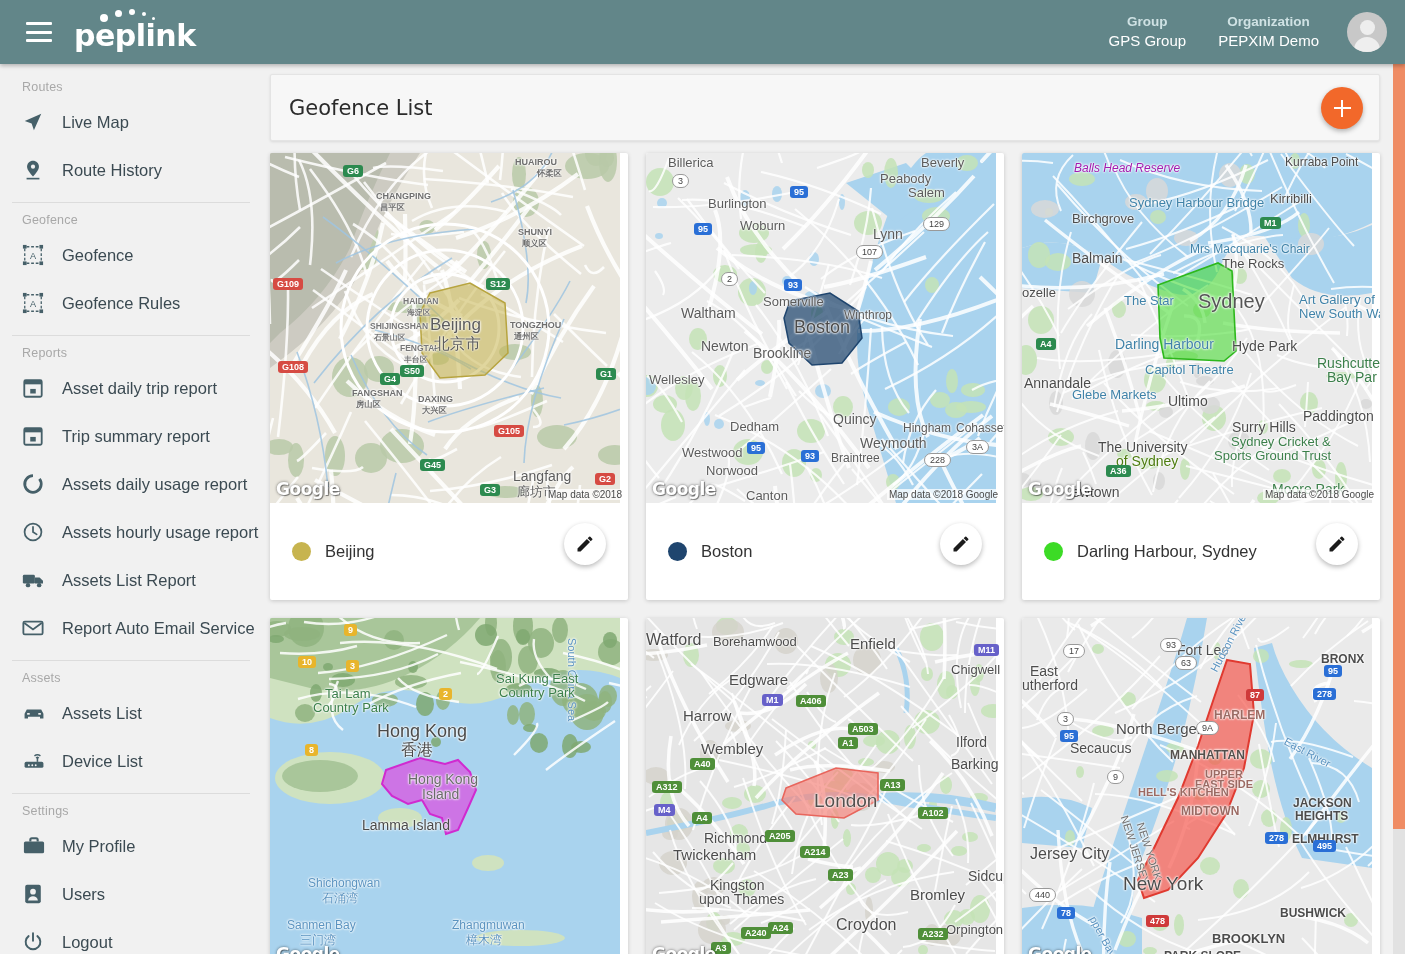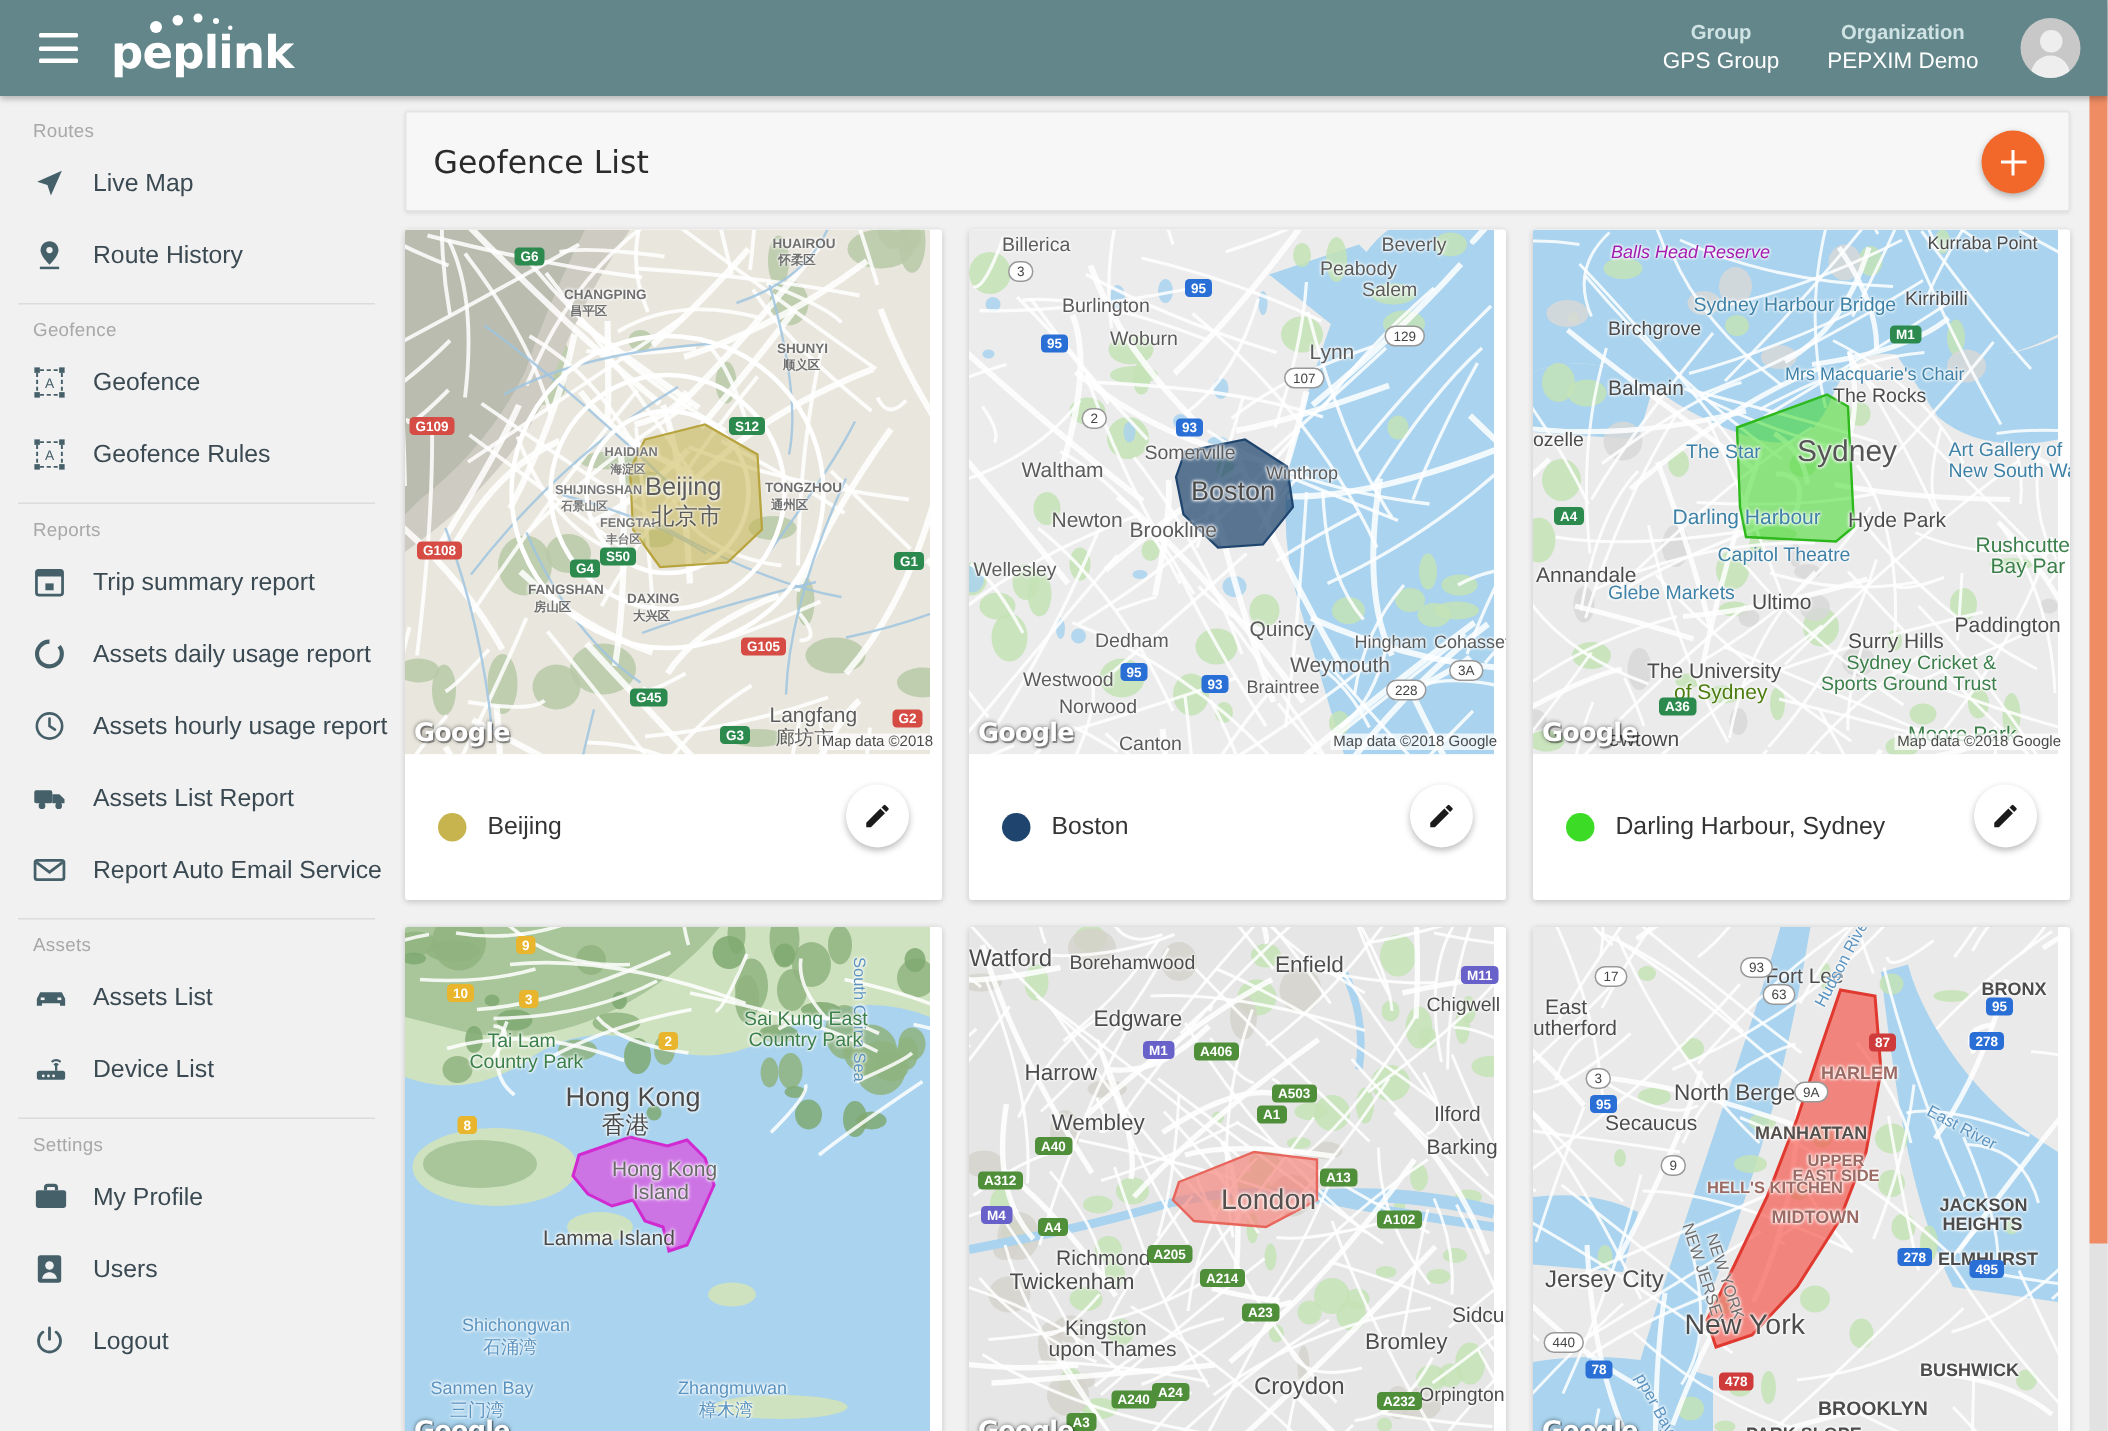--- a/index.html
+++ b/index.html
@@ -309,20 +309,30 @@
           <rect x="1" y="19" width="4" height="4" fill="#466069"></rect>
           <rect x="19" y="19" width="4" height="4" fill="#466069"></rect>
           <path d="M5 3h14M5 21h14M3 5v14M21 5v14" stroke="#466069" stroke-width="1.4" stroke-dasharray="3 2"></path>
           <text x="12" y="16" font-size="10" font-family="Liberation Sans" text-anchor="middle" fill="#466069">A</text>
         </svg>
       </span>
       <span class="txt">Geofence Rules</span>
     </div>
     <div class="side-div"></div>
     <div class="side-section-label">Reports</div>
+    <div class="side-item">
+      <span class="ico">
+        <svg width="22" height="22" viewBox="0 0 24 24">
+          <rect x="2.5" y="3.5" width="19" height="18" rx="1.6" fill="none" stroke="#466069" stroke-width="2"></rect>
+          <rect x="2.5" y="3.5" width="19" height="4.5" fill="#466069"></rect>
+          <rect x="9" y="13" width="6" height="5" fill="#466069"></rect>
+        </svg>
+      </span>
+      <span class="txt">Asset daily trip report</span>
+    </div>
     <div class="side-item">
       <span class="ico">
         <svg width="22" height="22" viewBox="0 0 24 24">
           <rect x="2.5" y="3.5" width="19" height="18" rx="1.6" fill="none" stroke="#466069" stroke-width="2"></rect>
           <rect x="2.5" y="3.5" width="19" height="4.5" fill="#466069"></rect>
           <rect x="9" y="13" width="6" height="5" fill="#466069"></rect>
         </svg>
       </span>
       <span class="txt">Trip summary report</span>
     </div>
@@ -560,21 +570,21 @@
               <path d="M256 150 Q264 111 243 37" stroke="#9fc4e0" stroke-width="1.6" fill="none" opacity=".85"></path>
               <path d="M105 177 Q165 193 201 216" stroke="#9fc4e0" stroke-width="1.6" fill="none" opacity=".85"></path>
       <circle cx="175" cy="175" r="54" fill="none" stroke="#ffffff" stroke-width="3"></circle>
       <circle cx="175" cy="175" r="78" fill="none" stroke="#ffffff" stroke-width="3"></circle>
       <circle cx="175" cy="175" r="104" fill="none" stroke="#ffffff" stroke-width="3"></circle>
     </svg></div>
           <div class="poly" style="left: 0px; top: 0px; width: 350px; height: 350px;"><svg width="350" height="350" viewBox="0 0 350 350">
               <polygon points="160,140 200,130 235,150 238,200 215,222 170,225 152,200 150,160" fill="#c7b44f" fill-opacity=".55" stroke="#b7a43f" stroke-width="1.5"></polygon>
             </svg></div>
           <div class="mlabel" style="left: 245px; top: 4px; font-size: 9px; color: rgb(111, 111, 111); font-weight: 700; text-shadow: rgb(255, 255, 255) 0px 0px 2px, rgb(255, 255, 255) 0px 0px 2px, rgb(255, 255, 255) 0px 0px 3px;">HUAIROU</div>
-          <div class="mlabel" style="left: 249px; top: 15px; font-size: 8.28px; color: rgb(111, 111, 111); font-weight: 700; text-shadow: rgb(255, 255, 255) 0px 0px 2px, rgb(255, 255, 255) 0px 0px 2px;">怀柔区</div>
+          <div class="mlabel" style="left: 267px; top: 15px; font-size: 8.28px; color: rgb(111, 111, 111); font-weight: 700; text-shadow: rgb(255, 255, 255) 0px 0px 2px, rgb(255, 255, 255) 0px 0px 2px;">怀柔区</div>
           <div class="mlabel" style="left: 106px; top: 38px; font-size: 9px; color: rgb(111, 111, 111); font-weight: 700; text-shadow: rgb(255, 255, 255) 0px 0px 2px, rgb(255, 255, 255) 0px 0px 2px, rgb(255, 255, 255) 0px 0px 3px;">CHANGPING</div>
           <div class="mlabel" style="left: 110px; top: 49px; font-size: 8.28px; color: rgb(111, 111, 111); font-weight: 700; text-shadow: rgb(255, 255, 255) 0px 0px 2px, rgb(255, 255, 255) 0px 0px 2px;">昌平区</div>
           <div class="mlabel" style="left: 248px; top: 74px; font-size: 9px; color: rgb(111, 111, 111); font-weight: 700; text-shadow: rgb(255, 255, 255) 0px 0px 2px, rgb(255, 255, 255) 0px 0px 2px, rgb(255, 255, 255) 0px 0px 3px;">SHUNYI</div>
           <div class="mlabel" style="left: 252px; top: 85px; font-size: 8.28px; color: rgb(111, 111, 111); font-weight: 700; text-shadow: rgb(255, 255, 255) 0px 0px 2px, rgb(255, 255, 255) 0px 0px 2px;">顺义区</div>
           <div class="mlabel" style="left: 133px; top: 143px; font-size: 8.5px; color: rgb(119, 119, 119); font-weight: 700; text-shadow: rgb(255, 255, 255) 0px 0px 2px, rgb(255, 255, 255) 0px 0px 2px, rgb(255, 255, 255) 0px 0px 3px;">HAIDIAN</div>
           <div class="mlabel" style="left: 137px; top: 153.5px; font-size: 7.82px; color: rgb(119, 119, 119); font-weight: 700; text-shadow: rgb(255, 255, 255) 0px 0px 2px, rgb(255, 255, 255) 0px 0px 2px;">海淀区</div>
           <div class="mlabel" style="left: 100px; top: 168px; font-size: 8.5px; color: rgb(119, 119, 119); font-weight: 700; text-shadow: rgb(255, 255, 255) 0px 0px 2px, rgb(255, 255, 255) 0px 0px 2px, rgb(255, 255, 255) 0px 0px 3px;">SHIJINGSHAN</div>
           <div class="mlabel" style="left: 104px; top: 178.5px; font-size: 7.82px; color: rgb(119, 119, 119); font-weight: 700; text-shadow: rgb(255, 255, 255) 0px 0px 2px, rgb(255, 255, 255) 0px 0px 2px;">石景山区</div>
           <div class="mlabel" style="left: 240px; top: 167px; font-size: 9px; color: rgb(111, 111, 111); font-weight: 700; text-shadow: rgb(255, 255, 255) 0px 0px 2px, rgb(255, 255, 255) 0px 0px 2px, rgb(255, 255, 255) 0px 0px 3px;">TONGZHOU</div>
           <div class="mlabel" style="left: 244px; top: 178px; font-size: 8.28px; color: rgb(111, 111, 111); font-weight: 700; text-shadow: rgb(255, 255, 255) 0px 0px 2px, rgb(255, 255, 255) 0px 0px 2px;">通州区</div>

